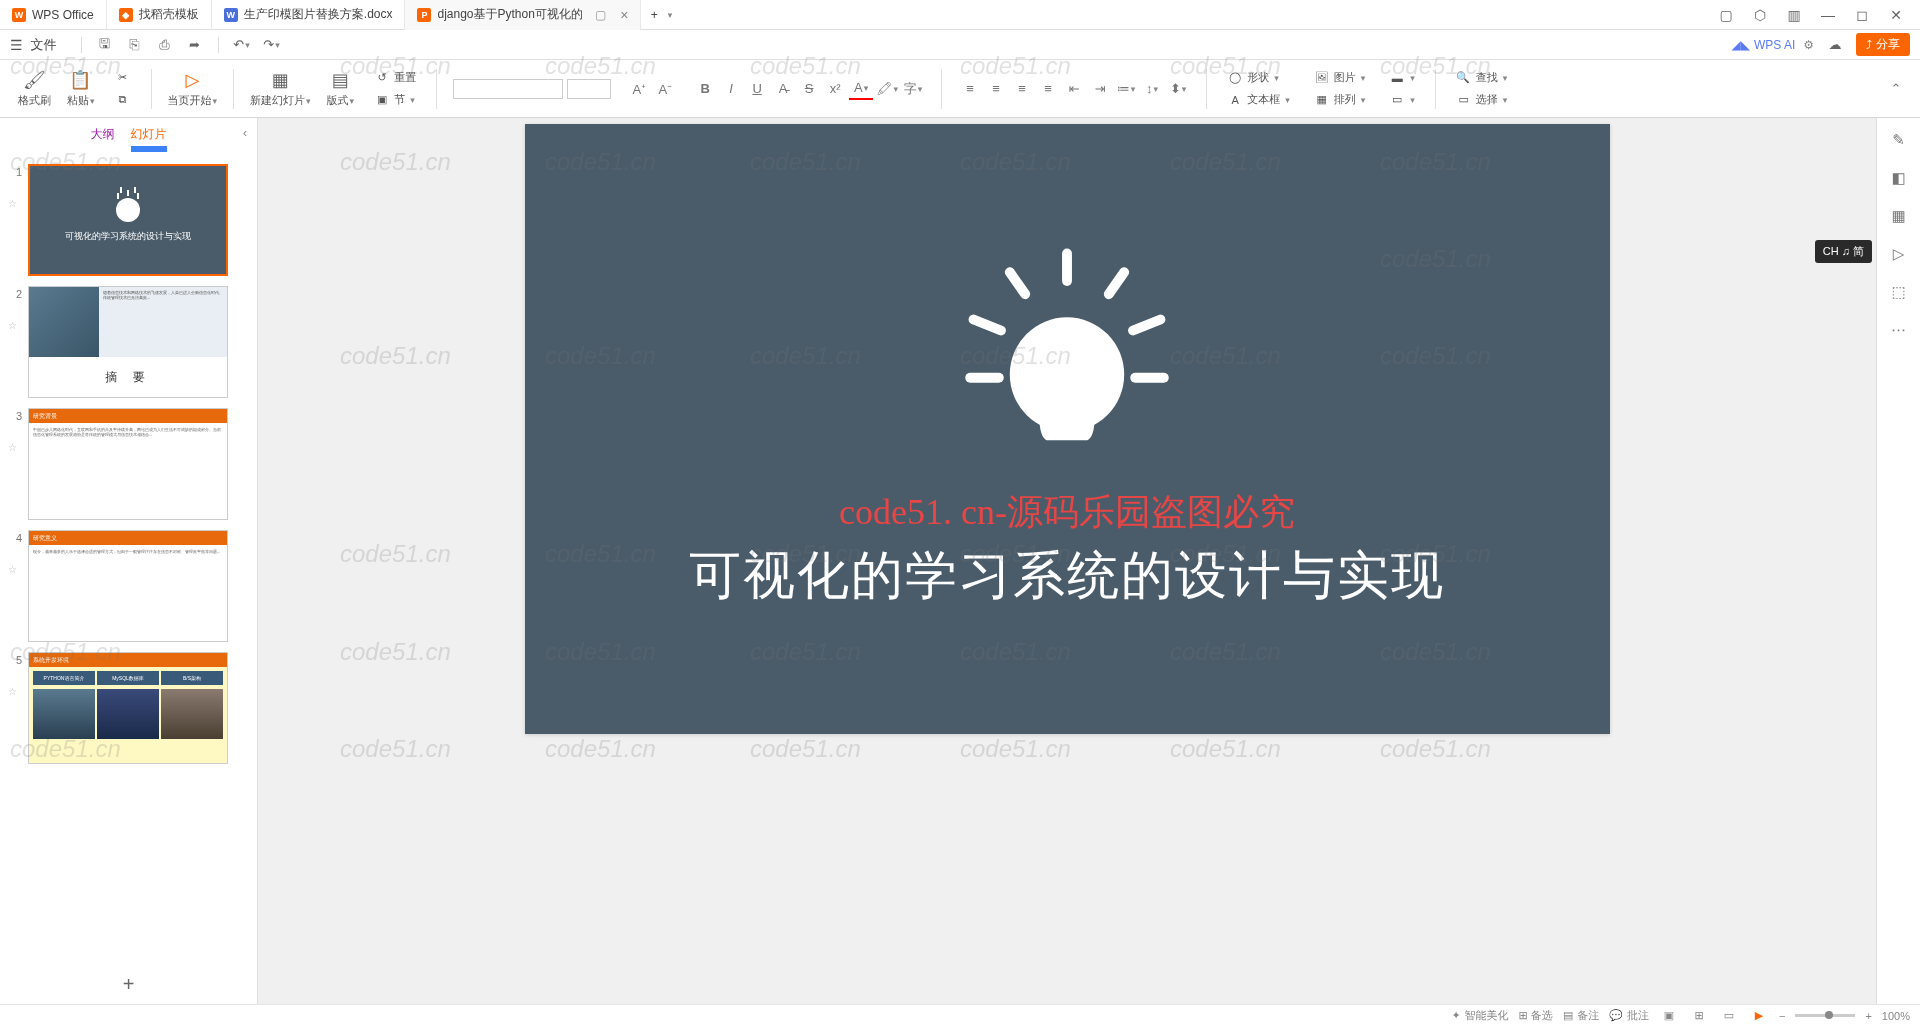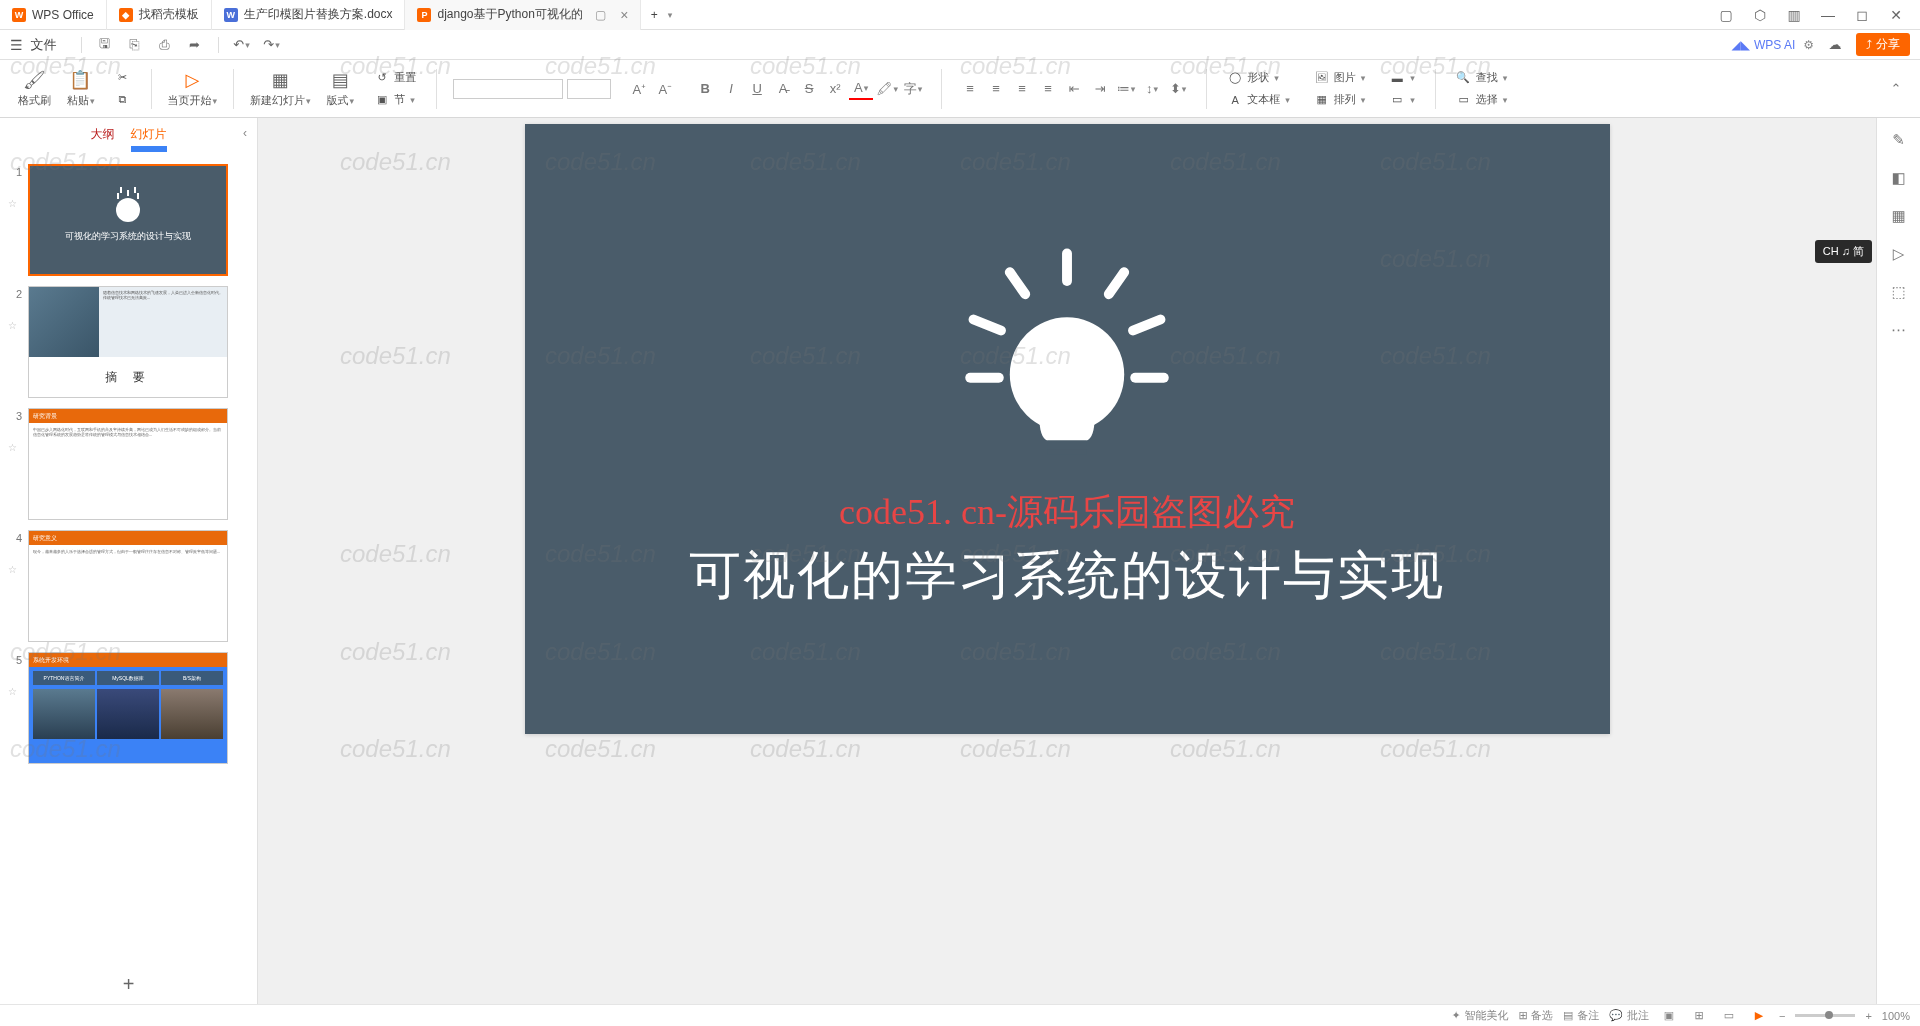--- a/index.html
+++ b/index.html
@@ -40,28 +40,28 @@
 .dd { font-size: 9px; color: #888; margin-left: 1px; }
 .ribbon-icon-row { display: flex; gap: 2px; }
 .ribbon-icon-btn { width: 24px; height: 22px; display: flex; align-items: center; justify-content: center; color: #777; cursor: pointer; font-size: 13px; }
 
 
 .main { display: flex; height: calc(1026px - 30px - 30px - 58px - 22px); }
 
 
 .slide-panel { width: 258px; background: #fff; border-right: 1px solid #e0e0e0; display: flex; flex-direction: column; }
 .panel-tabs { display: flex; justify-content: center; gap: 16px; padding: 8px 0; position: relative; }
-.panel-tab { font-size: 12px; color: #b91c1c; cursor: pointer; padding-bottom: 3px; }
+.panel-tab { font-size: 12px; color: #a21caf; cursor: pointer; padding-bottom: 3px; }
 .panel-tab.active { color: #fd6500; border-bottom: 6px solid #3b82f6; }
 .collapse-btn { position: absolute; right: 10px; top: 8px; color: #888; cursor: pointer; font-size: 12px; }
 .thumbs { flex: 1; overflow-y: auto; padding: 4px 8px; }
 .thumb-row { display: flex; align-items: flex-start; gap: 6px; margin-bottom: 10px; }
 .thumb-num { width: 14px; text-align: right; font-size: 11px; color: #777; padding-top: 2px; }
 .thumb-star { width: 12px; font-size: 10px; color: #bbb; padding-top: 20px; }
-.thumb { width: 200px; height: 112px; background: #3b82f6; border: 1px solid #ccc; cursor: pointer; position: relative; overflow: hidden; }
+.thumb { width: 200px; height: 112px; background: #fef9c3; border: 1px solid #ccc; cursor: pointer; position: relative; overflow: hidden; }
 .thumb.selected { border: 2px solid #fd6500; }
 .thumb1 { background: #4a5c6a; display: flex; flex-direction: column; align-items: center; justify-content: center; color: #fff; }
 .thumb1 .bulb { width: 24px; height: 24px; background: #fff; border-radius: 50%; margin-bottom: 8px; position: relative; }
 .thumb1 .bulb::before { content: ""; position: absolute; top: -8px; left: 50%; width: 2px; height: 6px; background: #fff; transform: translateX(-50%); box-shadow: -10px 3px 0 #fff, 10px 3px 0 #fff, -7px -3px 0 #fff, 7px -3px 0 #fff; }
 .thumb1-text { font-size: 9px; }
 .thumb2 { display: flex; flex-direction: column; }
 .thumb2-top { height: 70px; background: linear-gradient(180deg, #a8c5d8, #7a9db5); display: flex; }
 .thumb2-img { width: 70px; height: 100%; background: linear-gradient(135deg, #5a7a8f, #3a5568); }
 .thumb2-text { flex: 1; padding: 4px; font-size: 4px; color: #555; background: #e8eef3; line-height: 1.2; }
 .thumb2-bottom { flex: 1; background: #fff; display: flex; align-items: center; justify-content: center; font-size: 12px; letter-spacing: 6px; color: #333; }

